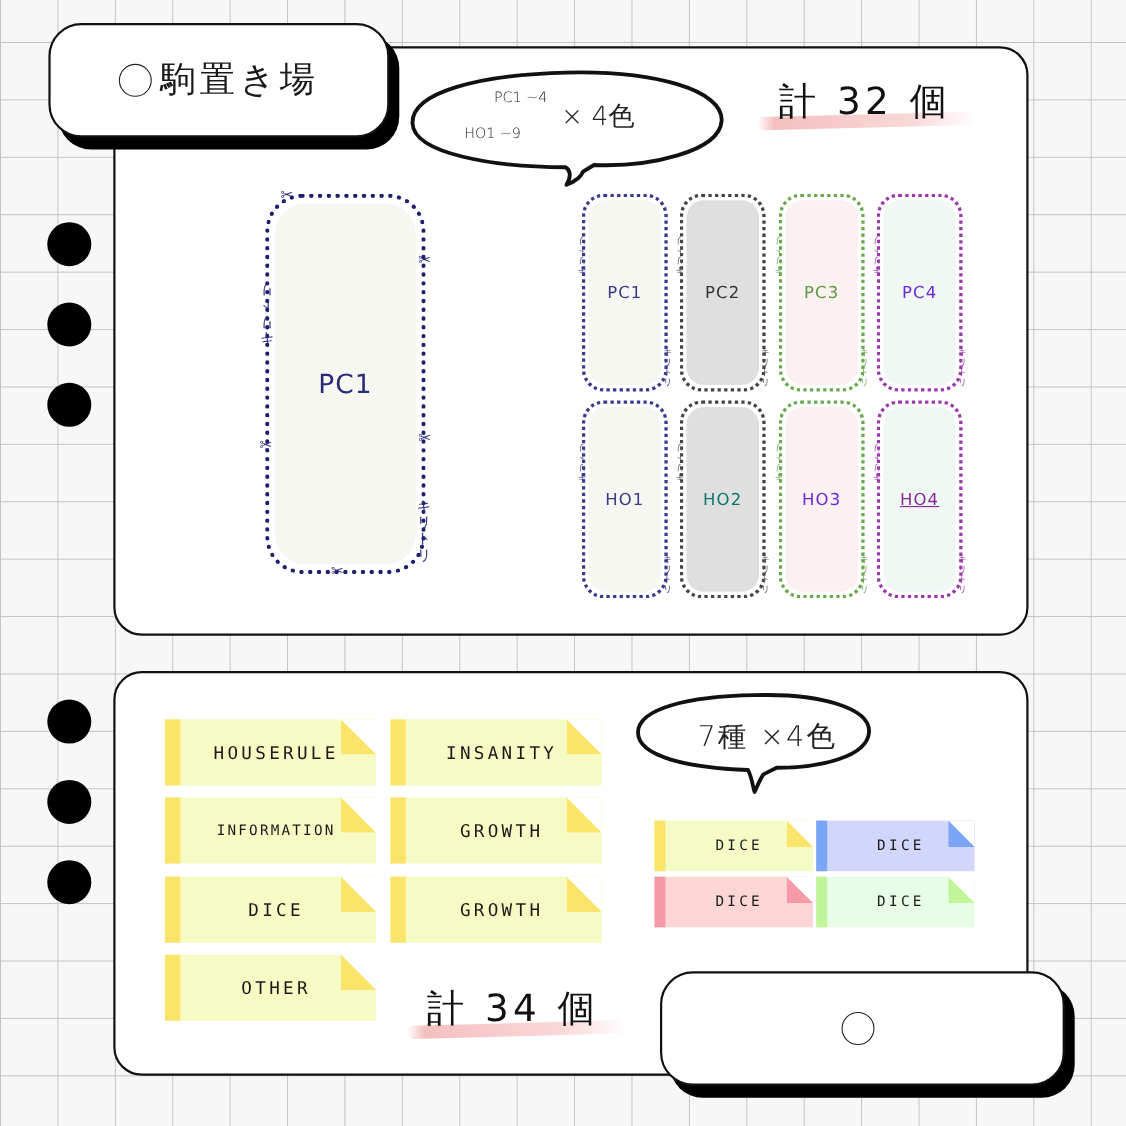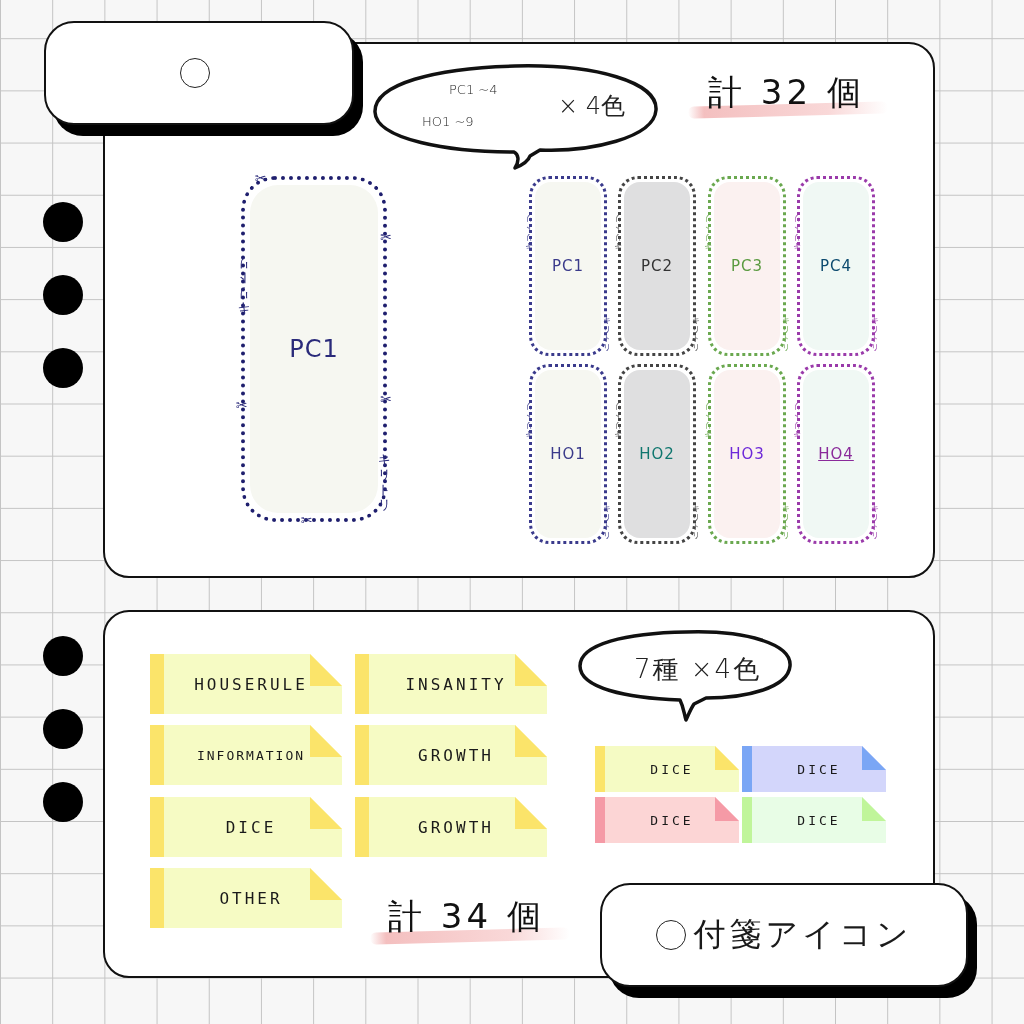--- a/index.html
+++ b/index.html
@@ -113,29 +113,30 @@
 
 <div class="hole" style="top:202px"></div>
 <div class="hole" style="top:275px"></div>
 <div class="hole" style="top:348px"></div>
 <div class="hole" style="top:636px"></div>
 <div class="hole" style="top:709px"></div>
 <div class="hole" style="top:782px"></div>
 
 <div class="label-box" id="label-top">
   <span class="ring"></span>
+  <span>駒置き場</span>
 </div>
 
 <div class="bubble" style="left:370px; top:60px; width:290px; height:112px;">
   <svg width="290" height="112" viewBox="0 0 290 112">
     <path d="M145 6 C225 4 288 22 286 50 C284 78 220 92 170 90 L160 96 C158 102 150 106 145 108 C150 100 148 94 144 92 C80 92 6 80 5 52 C4 24 65 8 145 6 Z" fill="#fff" stroke="#111" stroke-width="3.5" stroke-linejoin="round"></path>
   </svg>
   <span class="hand" style="left:52px; top:22px; font-size:13px;margin-left:27px;">PC1 ~4</span>
   <span class="hand" style="left:52px; top:54px; font-size:13px;">HO1 ~9</span>
-  <span class="hand" style="left:140px; top:30px; font-size:24px;margin-left:48px;">× 4色</span>
+  <span class="hand" style="left:140px; top:30px; font-size:24px;">× 4色</span>
 </div>
 
 <div class="brush" style="left:688px; top:104px; width:200px;"></div>
 <div class="total" style="left:708px; top:70px;">計 32 個</div>
 
 <div class="piece big-piece" style="border-color:#1f1f6e;">
   <div class="inner" style="background:#f6f7f1;"></div>
   <span class="name" style="color:#2a2a7a;">PC1</span>
   <span class="cut" style="left:-10px; top:84px; color:#2a2a7a; transform:rotate(180deg);">キリトリ</span>
   <span class="cut" style="right:-10px; bottom:14px; color:#2a2a7a;">キリトリ</span>
@@ -159,21 +160,21 @@
   <span class="cut" style="right:-7px; bottom:6px; color:#555;">キリトリ</span>
 </div>
 <div class="piece" style="left:708px; top:176px; width:78px; height:180px; border-color:#6aa84f;">
   <div class="inner" style="background:#fbf1f0;"></div>
   <span class="name" style="color:#5a9a40;">PC3</span>
   <span class="cut" style="left:-7px; top:40px; color:#6aa84f; transform:rotate(180deg);">キリトリ</span>
   <span class="cut" style="right:-7px; bottom:6px; color:#6aa84f;">キリトリ</span>
 </div>
 <div class="piece" style="left:797px; top:176px; width:78px; height:180px; border-color:#9a3aaa;">
   <div class="inner" style="background:#f0f8f4;"></div>
-  <span class="name" style="color:#0c4a6e;">PC4</span>
+  <span class="name" style="color:#6d28d9;">PC4</span>
   <span class="cut" style="left:-7px; top:40px; color:#9a3aaa; transform:rotate(180deg);">キリトリ</span>
   <span class="cut" style="right:-7px; bottom:6px; color:#9a3aaa;">キリトリ</span>
 </div>
 
 <div class="piece" style="left:529px; top:364px; width:78px; height:180px; border-color:#3a3a8c;">
   <div class="inner" style="background:#f6f7f1;"></div>
   <span class="name" style="color:#3a3a8a;">HO1</span>
   <span class="cut" style="left:-7px; top:40px; color:#3a3a8a; transform:rotate(180deg);">キリトリ</span>
   <span class="cut" style="right:-7px; bottom:6px; color:#3a3a8a;">キリトリ</span>
 </div>
@@ -269,14 +270,13 @@
   <div class="fold-cut"></div>
   <div class="fold" style="background:#c0f59a;"></div>
   <span class="txt">DICE</span>
 </div>
 
 <div class="brush" style="left:370px; top:930px; width:200px;"></div>
 <div class="total" style="left:388px; top:894px;">計 34 個</div>
 
 <div class="label-box" id="label-bottom">
   <span class="ring"></span>
-  <span>付箋アイコン</span>
 </div>
 
 </body></html>

